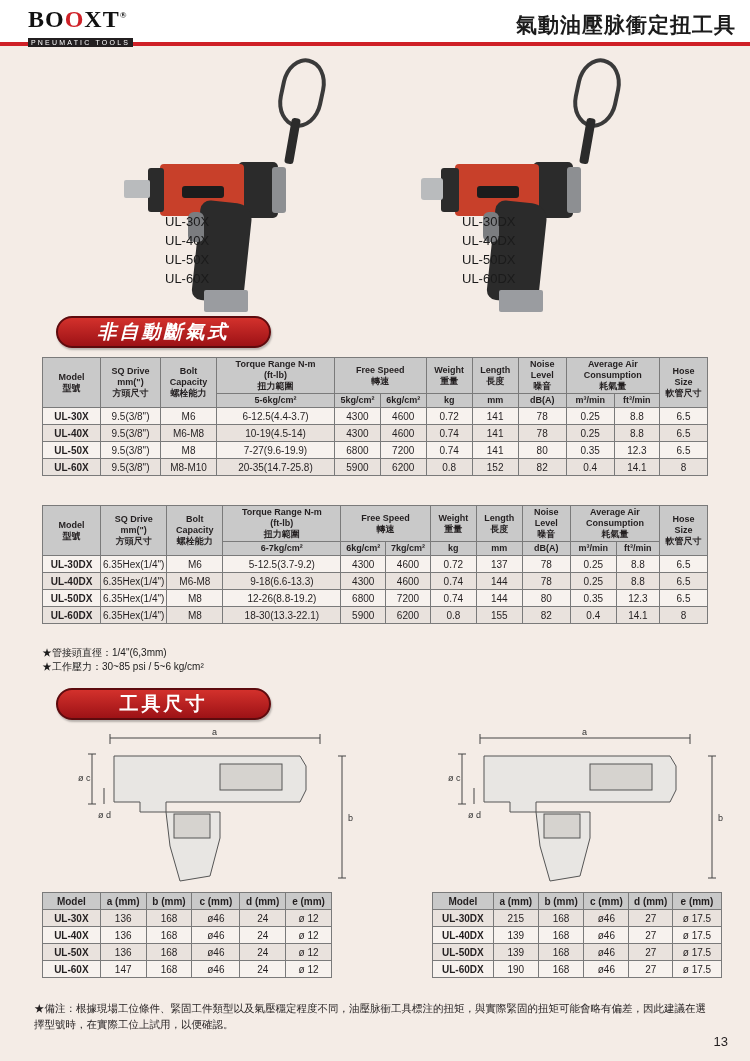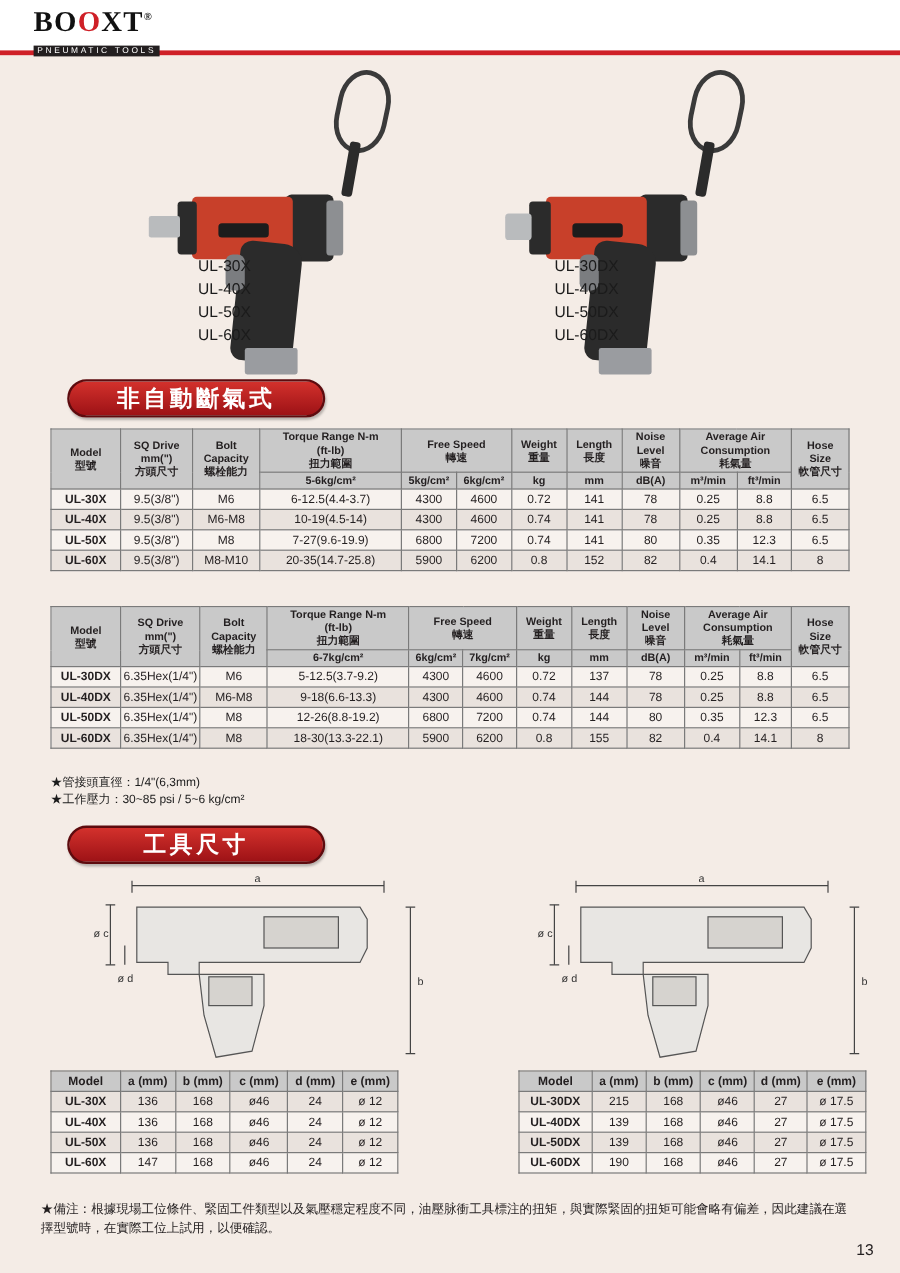--- a/index.html
+++ b/index.html
@@ -105,20 +105,21 @@
   .pageno { position:absolute; right:22px; bottom:12px; font-size:13px; }
 </style>
 </head>
 <body>
 
 <div class="header">
   <div class="logo">
     <div class="brand">BO<span class="o">O</span>XT<span class="reg">®</span></div>
     <div class="sub">PNEUMATIC TOOLS</div>
   </div>
+  <div class="header-title">氣動油壓脉衝定扭工具</div>
 </div>
 
 <div class="photo-area">
 
   <div class="tool" style="left:120px; top:0px; width:250px; height:250px;">
 
     <div class="t-hose" style="left:160px; top:6px; width:44px; height:70px; border-color:#3a3a3a; border-width:4px; border-radius:40px/50px; transform:rotate(12deg);"></div>
     <div class="t-dark" style="left:168px; top:66px; width:9px; height:46px; transform:rotate(10deg);"></div>
 
     <div class="t-dark" style="left:118px; top:110px; width:40px; height:56px; border-radius:5px;"></div>
@@ -154,21 +155,21 @@
     <div>UL-60X</div>
   </div>
   <div class="model-list list-right">
     <div>UL-30DX</div>
     <div>UL-40DX</div>
     <div>UL-50DX</div>
     <div>UL-60DX</div>
   </div>
 </div>
 
-<div class="tab" style="left:56px; top:316px; width:215px;">非自動斷氣式</div>
+<div class="tab" style="left:56px; top:316px; width:215px;font-style:italic;">非自動斷氣式</div>
 
 <table class="spec" style="left:42px; top:357px; width:666px;">
   <thead>
     <tr>
       <th rowspan="2" style="width:58px;">
         <span>Model</span><br><span>型號</span>
       </th>
       <th rowspan="2" style="width:60px;">
         <span>SQ Drive</span><br><span>mm(")</span><br><span>方頭尺寸</span>
       </th>

